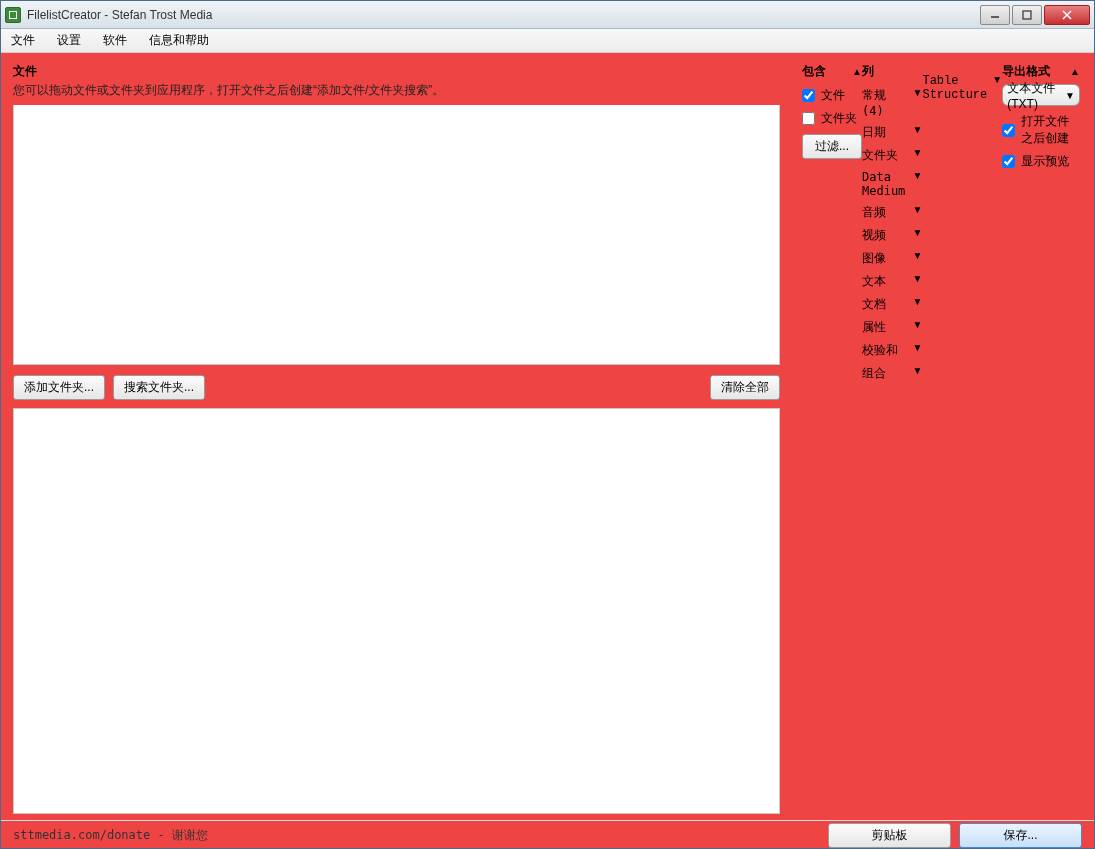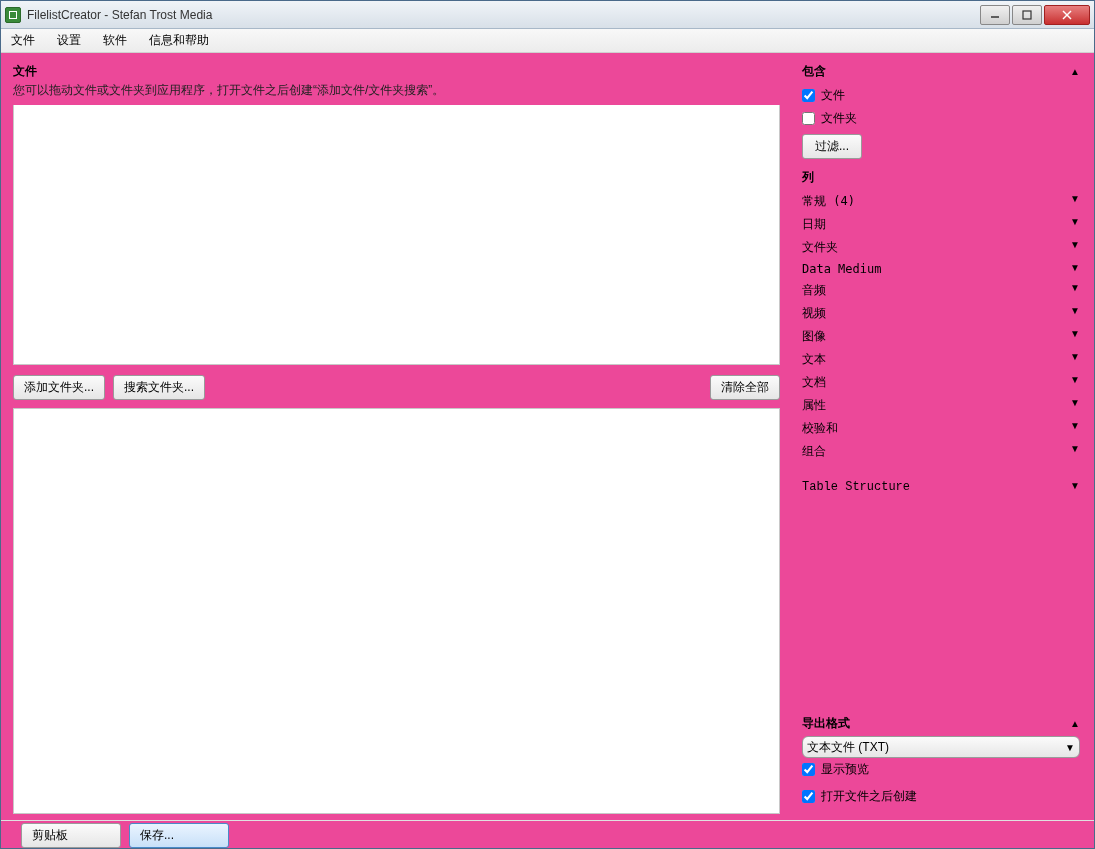--- a/index.html
+++ b/index.html
@@ -1,30 +1,30 @@
 <!DOCTYPE html>
 <html><head>
 <meta charset="utf-8">
 <style>
 * { box-sizing: border-box; margin: 0; padding: 0; font-family: "Microsoft YaHei", "SimSun", Arial, sans-serif; font-size: 12px; }
 body { background: #c8d8e8; display: flex; justify-content: center; }
-.window { width: 1095px; height: 849px; background: #ec4899; border: 1px solid #4a6a8a; box-shadow: 0 0 3px rgba(0,0,0,0.3); position: relative; }
+.window { width: 1095px; height: 849px; background: #ef4444; border: 1px solid #4a6a8a; box-shadow: 0 0 3px rgba(0,0,0,0.3); position: relative; }
 .titlebar { height: 28px; background: linear-gradient(to bottom, #f0f4f8, #d8e0e8); display: flex; align-items: center; padding: 0 4px; border-bottom: 1px solid #a8b8c8; }
 .titlebar-icon { width: 16px; height: 16px; background: #3a8a3a; border: 1px solid #2a6a2a; border-radius: 2px; margin-right: 6px; position: relative; }
 .titlebar-icon::after { content: ""; position: absolute; left: 3px; top: 3px; right: 3px; bottom: 3px; border: 1px solid #fff; }
 .titlebar-text { flex: 1; color: #333; }
 .win-controls { display: flex; gap: 2px; }
 .win-btn { width: 30px; height: 20px; background: linear-gradient(to bottom, #f0f0f0, #d0d0d0); border: 1px solid #888; border-radius: 2px; display: flex; align-items: center; justify-content: center; cursor: pointer; }
 .win-btn.close { width: 46px; background: linear-gradient(to bottom, #e88080, #c83030); border-color: #a02020; color: #fff; }
 .win-btn svg { width: 10px; height: 10px; }
 .menubar { height: 24px; background: linear-gradient(to bottom, #f8f8f8, #ececec); display: flex; align-items: center; padding: 0 6px; gap: 14px; border-bottom: 1px solid #d0d0d0; }
 .menu-item { cursor: pointer; padding: 2px 4px; }
 .content { display: flex; height: calc(849px - 28px - 24px - 30px); }
 .left-pane { flex: 1; padding: 10px 12px 6px 12px; display: flex; flex-direction: column; min-width: 0; }
-.right-pane { width: 302px; padding: 10px 14px 6px 10px; display: flex; flex-direction: column; }
+.right-pane { width: 302px; padding: 10px 14px 6px 10px; display: flex; flex-direction: row; }
 .section-header { display: flex; align-items: center; justify-content: space-between; margin-bottom: 4px; }
 .section-title { font-weight: bold; }
 .collapse-arrow { cursor: pointer; font-size: 10px; }
 .hint-text { color: #222; margin-bottom: 6px; }
 .table-head { display: flex; background: linear-gradient(to bottom, #fbfbfb, #ececec); border: 1px solid #c8c8c8; height: 20px; }
 .table-head .th { padding: 2px 6px; border-right: 1px solid #d8d8d8; display: flex; align-items: center; justify-content: space-between; }
 .table-head .th:last-child { border-right: none; flex: 1; }
 .file-list-body { flex: 1; background: #fff; border: 1px solid #c8c8c8; border-top: none; }
 .btn-row { display: flex; gap: 8px; padding: 10px 0 8px 0; }
 .btn-row .spacer { flex: 1; }
@@ -32,21 +32,21 @@
 .preview-box { flex: 1; background: #fff; border: 1px solid #c8c8c8; }
 .check-row { display: flex; align-items: center; gap: 6px; padding: 3px 0; }
 .check-row input[type=checkbox] { width: 13px; height: 13px; cursor: pointer; }
 .col-cat { display: flex; align-items: flex-start; justify-content: space-between; padding: 3px 0; cursor: pointer; }
 .col-cat .label { font-family: "SimSun", monospace; }
 .right-section { margin-bottom: 6px; }
 .right-spacer { flex: 1; }
 .select-box { width: 100%; background: linear-gradient(to bottom, #fbfbfb, #e6e6e6); border: 1px solid #9a9a9a; border-radius: 6px; padding: 2px 4px; display: flex; justify-content: space-between; align-items: center; cursor: pointer; height: 22px; }
 .statusbar { height: 30px; display: flex; align-items: center; padding: 0 12px; border-top: 1px solid #e0e0e0; }
 .status-text { flex: 1; color: #333; font-family: "SimSun", monospace; }
-.status-btn { background: linear-gradient(to bottom, #fbfbfb, #e6e6e6); border: 1px solid #9a9a9a; border-radius: 3px; padding: 3px 10px; cursor: pointer; width: 100px; text-align: left; margin-left: 8px; }
+.status-btn { background: linear-gradient(to bottom, #fbfbfb, #e6e6e6); border: 1px solid #9a9a9a; border-radius: 3px; padding: 3px 10px; cursor: pointer; width: 123px; text-align: center; margin-left: 8px; }
 .status-btn.primary { background: linear-gradient(to bottom, #eaf4ff, #c8e0f8); border-color: #4a8ac8; }
 .mono { font-family: "SimSun", "Courier New", monospace; }
 </style>
 </head>
 <body>
 
 <div class="window">
 
   <div class="titlebar">
     <div class="titlebar-icon"></div>
@@ -183,31 +183,32 @@
 
       <div class="right-section">
         <div class="section-header">
           <span class="section-title">导出格式</span>
           <span class="collapse-arrow">▲</span>
         </div>
         <div class="select-box">
           <span>文本文件 (TXT)</span>
           <span style="font-size:10px;">▼</span>
         </div>
+        <label class="check-row" style="margin-top:4px;">
+          <input type="checkbox" checked="" style="">
+          <span>打开文件之后创建</span>
+        </label>
         <label class="check-row">
           <input type="checkbox" checked="" style="">
           <span>显示预览</span>
         </label>
-        <label class="check-row" style="margin-top:4px;">
-          <input type="checkbox" checked="" style="">
-          <span>打开文件之后创建</span>
-        </label>
       </div>
 
     </div>
   </div>
 
   <div class="statusbar">
+    <div class="status-text">sttmedia.com/donate - 谢谢您</div>
     <div class="status-btn">剪贴板</div>
     <div class="status-btn primary">保存...</div>
   </div>
 
 </div>
 
 </body></html>

